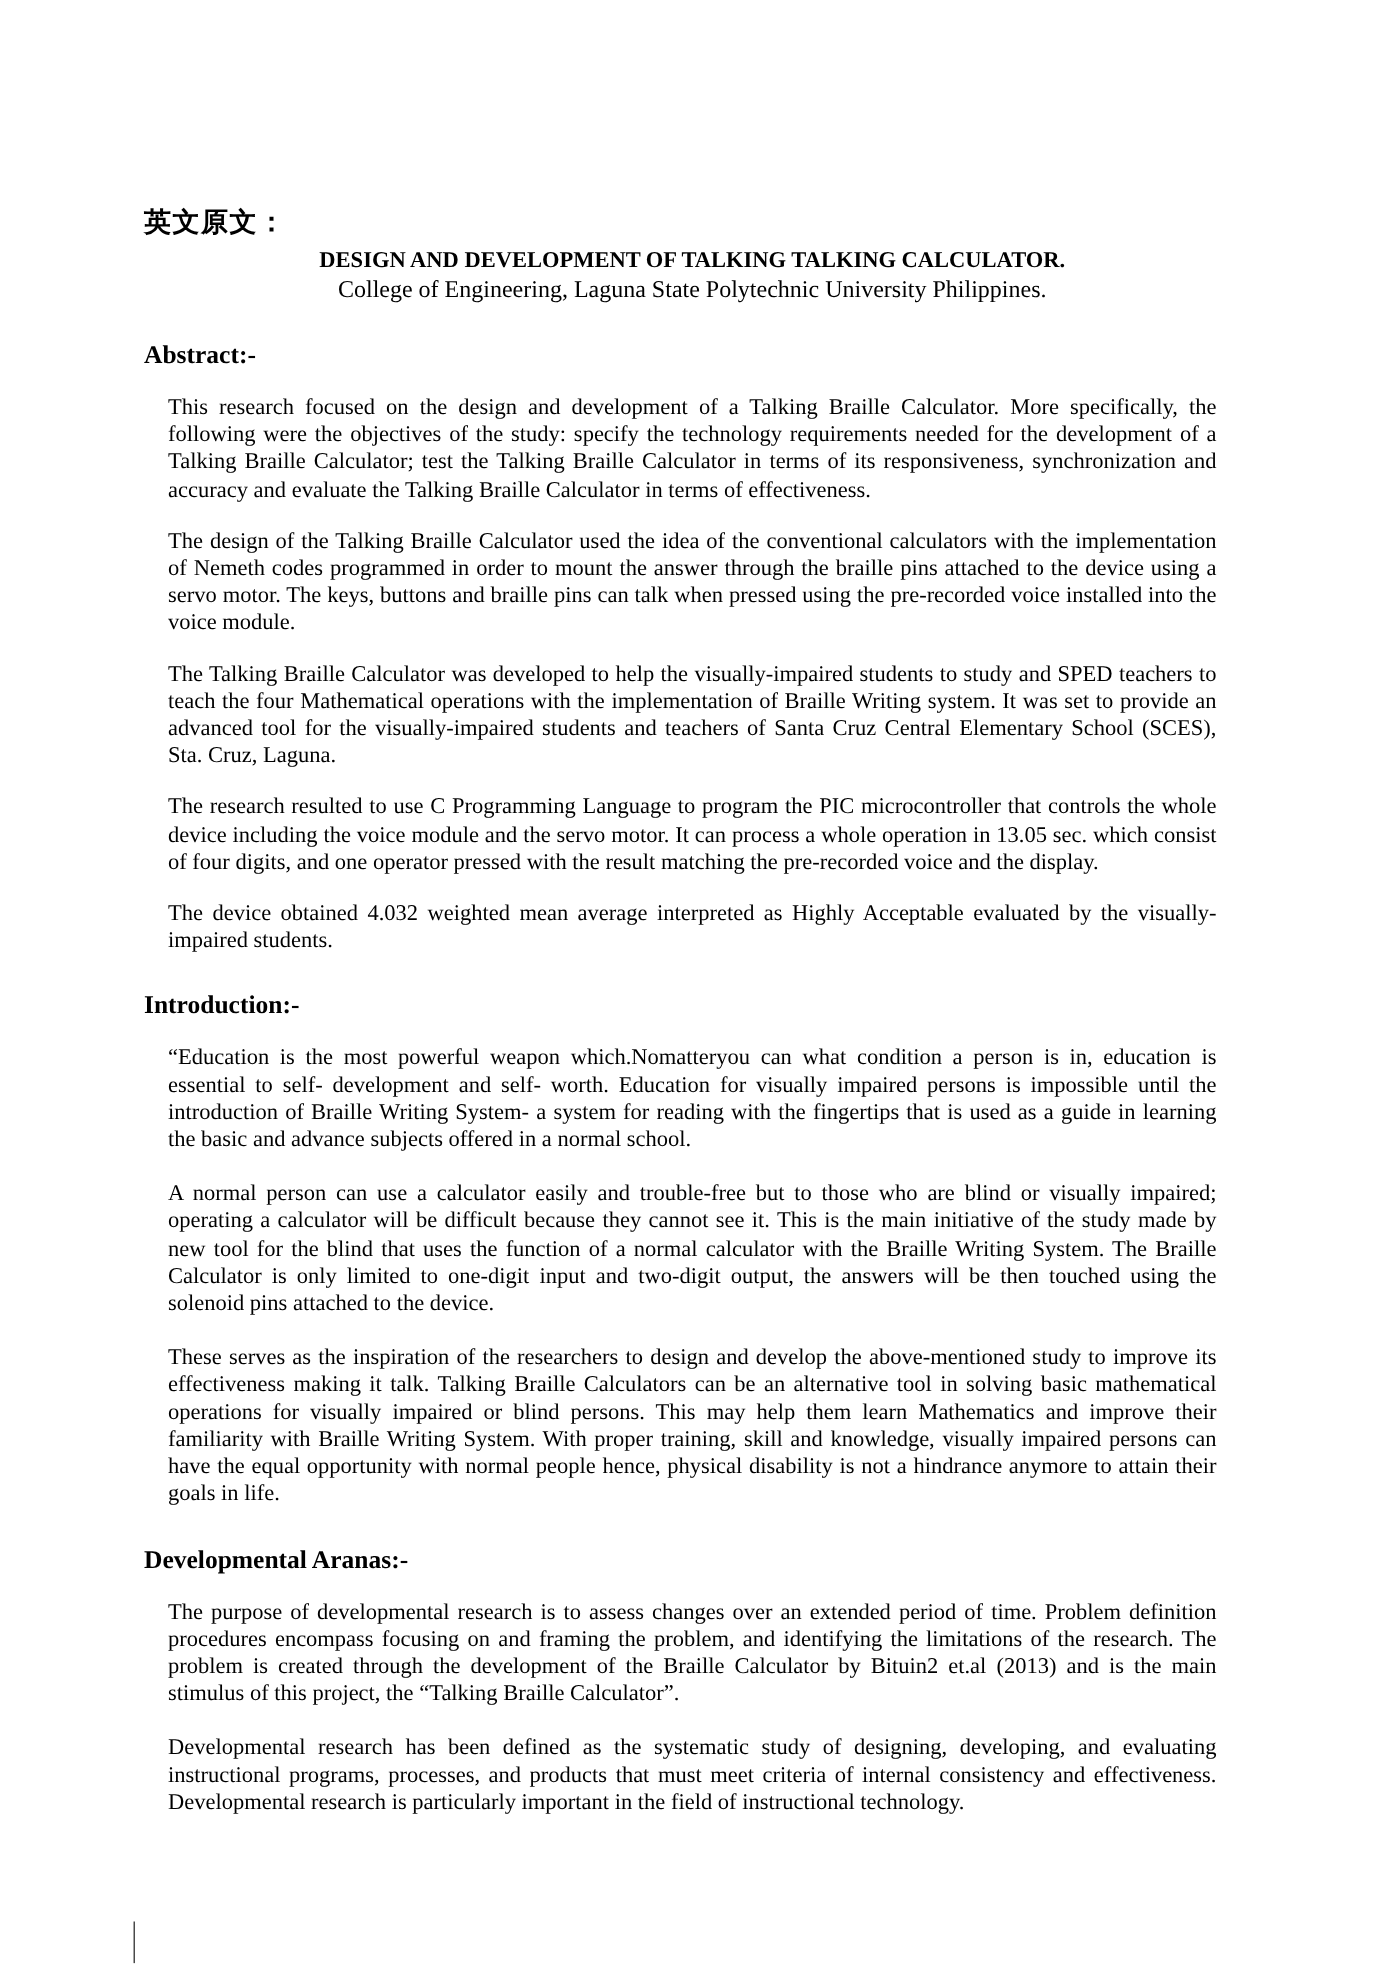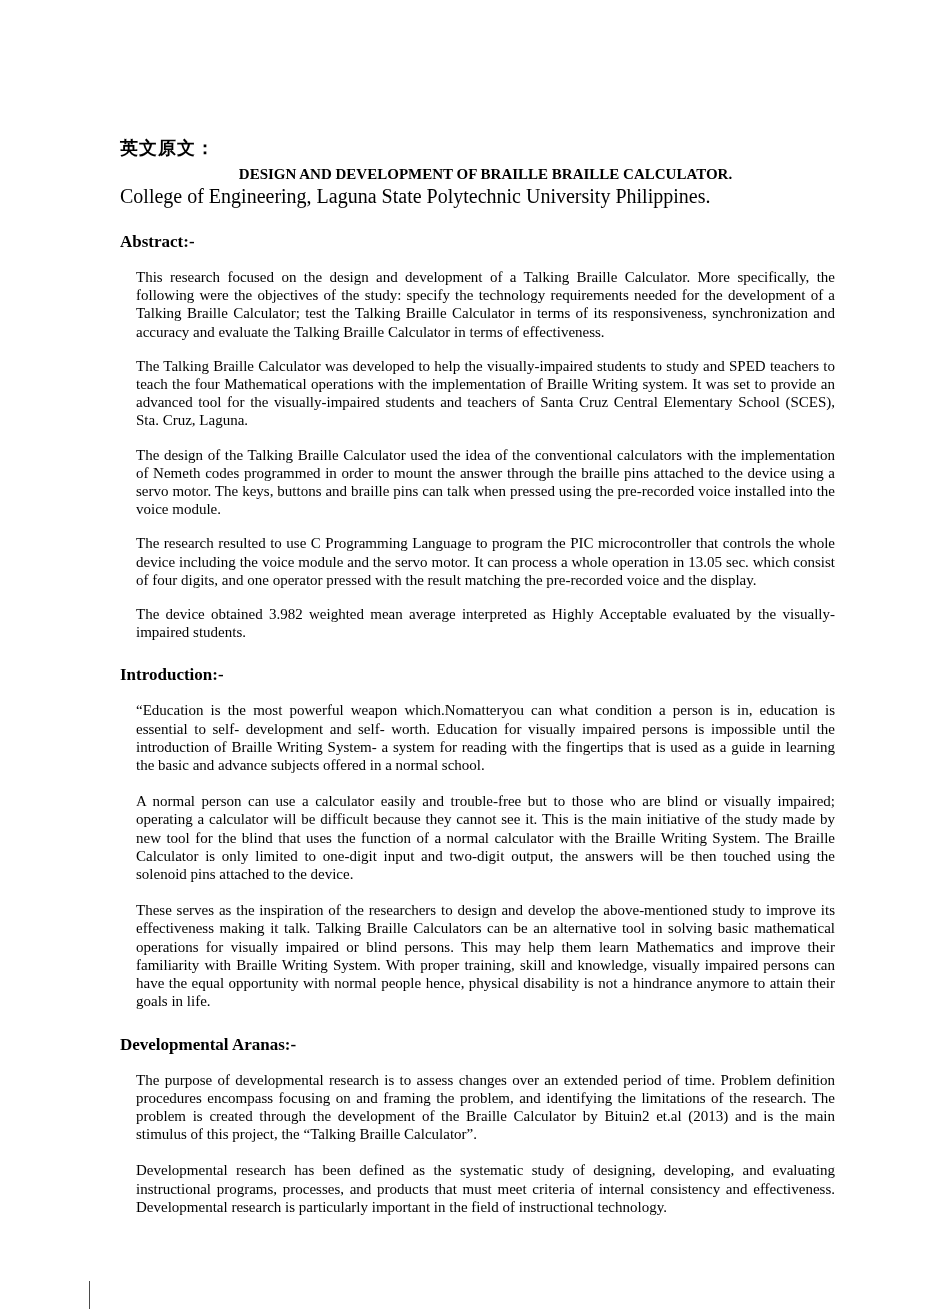--- a/index.html
+++ b/index.html
@@ -11,21 +11,21 @@
     position: relative;
     width: 925px;
     height: 1309px;
     background: #ffffff;
     color: #000000;
     font-family: "Liberation Serif", "DejaVu Serif", serif;
     overflow: hidden;
   }
   .content {
     position: absolute;
-    left: 120px;
+    left: 96px;
     top: 136px;
     width: 731px;
   }
   .cn-label {
     font-size: 18px;
     font-weight: bold;
     margin: 0 0 6px 0;
     letter-spacing: 1px;
   }
   .paper-title {
@@ -34,21 +34,22 @@
     font-size: 15px;
     margin: 2px 0 0 0;
   }
   .authors {
     text-align: center;
     font-weight: bold;
     font-size: 14px;
     margin: 21px 0 0 0;
   }
   .affiliation {
-    font-size: 20px;
+    text-align: center;
+    font-size: 16px;
     margin: 2px 0 0 0;
   }
   .section-heading {
     font-size: 17px;
     font-weight: bold;
     margin: 24px 0 5px 0;
   }
   .section-heading.first {
   }
   p.body-par {
@@ -70,31 +71,31 @@
   }
 </style>
 </head>
 <body>
 
 <div class="page">
   <div class="content">
 
     <h2 class="cn-label">英文原文：</h2>
 
-    <div class="paper-title">DESIGN AND DEVELOPMENT OF BRAILLE BRAILLE CALCULATOR.</div>
+    <div class="paper-title">DESIGN AND DEVELOPMENT OF TALKING TALKING CALCULATOR.</div>
 
 
     <div class="affiliation">College of Engineering, Laguna State Polytechnic University Philippines.</div>
 
     <h3 class="section-heading first">Abstract:-</h3>
     <p class="body-par">This research focused on the design and development of a Talking Braille Calculator. More specifically, the following were the objectives of the study: specify the technology requirements needed for the development of a Talking Braille Calculator; test the Talking Braille Calculator in terms of its responsiveness, synchronization and accuracy and evaluate the Talking Braille Calculator in terms of effectiveness.</p>
+    <p class="body-par">The design of the Talking Braille Calculator used the idea of the conventional calculators with the implementation of Nemeth codes programmed in order to mount the answer through the braille pins attached to the device using a servo motor. The keys, buttons and braille pins can talk when pressed using the pre-recorded voice installed into the voice module.</p>
     <p class="body-par">The Talking Braille Calculator was developed to help the visually-impaired students to study and SPED teachers to teach the four Mathematical operations with the implementation of Braille Writing system. It was set to provide an advanced tool for the visually-impaired students and teachers of Santa Cruz Central Elementary School (SCES), Sta. Cruz, Laguna.</p>
-    <p class="body-par">The design of the Talking Braille Calculator used the idea of the conventional calculators with the implementation of Nemeth codes programmed in order to mount the answer through the braille pins attached to the device using a servo motor. The keys, buttons and braille pins can talk when pressed using the pre-recorded voice installed into the voice module.</p>
     <p class="body-par">The research resulted to use C Programming Language to program the PIC microcontroller that controls the whole device including the voice module and the servo motor. It can process a whole operation in 13.05 sec. which consist of four digits, and one operator pressed with the result matching the pre-recorded voice and the display.</p>
-    <p class="body-par">The device obtained 3.982 weighted mean average interpreted as Highly Acceptable evaluated by the visually-impaired students.</p>
+    <p class="body-par">The device obtained 4.032 weighted mean average interpreted as Highly Acceptable evaluated by the visually-impaired students.</p>
 
     <h3 class="section-heading">Introduction:-</h3>
     <p class="body-par">“Education is the most powerful weapon which.Nomatteryou can what condition a person is in, education is essential to self- development and self- worth. Education for visually impaired persons is impossible until the introduction of Braille Writing System- a system for reading with the fingertips that is used as a guide in learning the basic and advance subjects offered in a normal school.</p>
     <p class="body-par spaced">A normal person can use a calculator easily and trouble-free but to those who are blind or visually impaired; operating a calculator will be difficult because they cannot see it. This is the main initiative of the study made by new tool for the blind that uses the function of a normal calculator with the Braille Writing System. The Braille Calculator is only limited to one-digit input and two-digit output, the answers will be then touched using the solenoid pins attached to the device.</p>
     <p class="body-par spaced">These serves as the inspiration of the researchers to design and develop the above-mentioned study to improve its effectiveness making it talk. Talking Braille Calculators can be an alternative tool in solving basic mathematical operations for visually impaired or blind persons. This may help them learn Mathematics and improve their familiarity with Braille Writing System. With proper training, skill and knowledge, visually impaired persons can have the equal opportunity with normal people hence, physical disability is not a hindrance anymore to attain their goals in life.</p>
 
     <h3 class="section-heading">Developmental Aranas:-</h3>
     <p class="body-par">The purpose of developmental research is to assess changes over an extended period of time. Problem definition procedures encompass focusing on and framing the problem, and identifying the limitations of the research. The problem is created through the development of the Braille Calculator by Bituin2 et.al (2013) and is the main stimulus of this project, the “Talking Braille Calculator”.</p>
     <p class="body-par spaced">Developmental research has been defined as the systematic study of designing, developing, and evaluating instructional programs, processes, and products that must meet criteria of internal consistency and effectiveness. Developmental research is particularly important in the field of instructional technology.</p>
 

